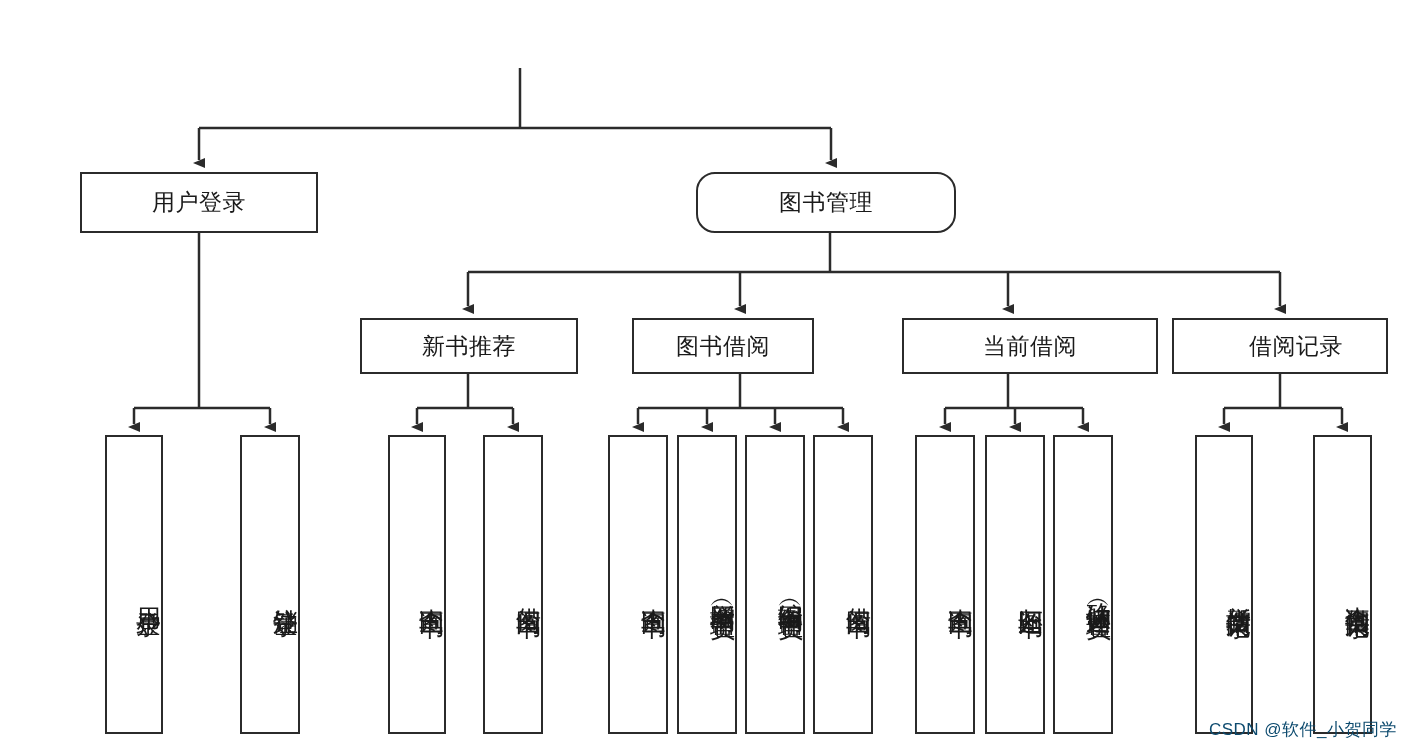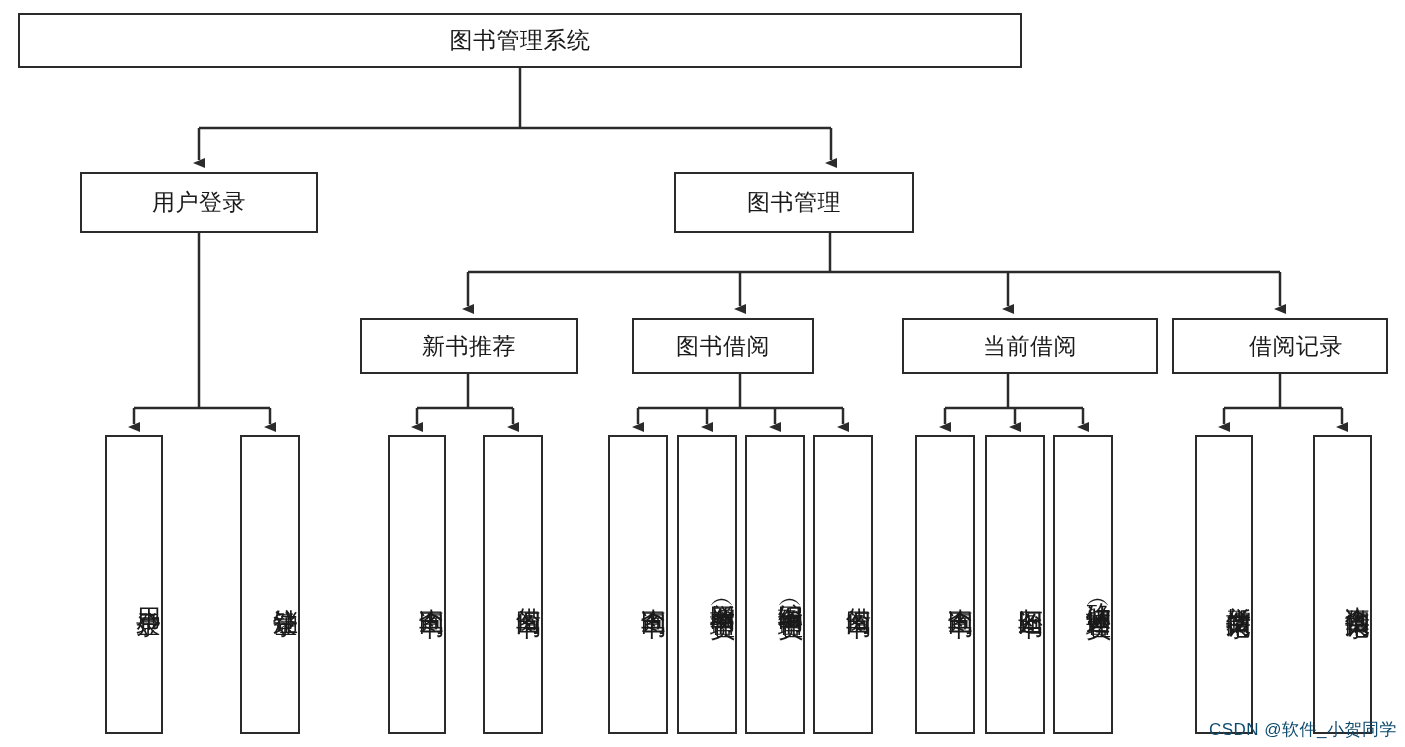--- a/index.html
+++ b/index.html
@@ -120,24 +120,23 @@
       <path d="M1015,408 L1015,424" marker-end="url(#arrow)"></path>
       <path d="M1083,408 L1083,424" marker-end="url(#arrow)"></path>
 
       <path d="M1280,374 L1280,408"></path>
       <path d="M1224,408 L1342,408"></path>
       <path d="M1224,408 L1224,424" marker-end="url(#arrow)"></path>
       <path d="M1342,408 L1342,424" marker-end="url(#arrow)"></path>
     </g>
   </svg>
 
-  <div class="node horiz node-root" id="n-root" style="left: 18px; top: 13px; width: 1004px; height: 55px;">图书管理系统</div>
 
   <div class="node horiz" id="n-l2-0" style="left: 80px; top: 172px; width: 238px; height: 61px;">用户登录</div>
-  <div class="node horiz" id="n-l2-1" style="left: 674px; top: 172px; width: 240px; height: 61px;">图书管理</div>
+  <div class="node horiz" id="n-l2-1" style="left: 696px; top: 172px; width: 260px; height: 61px; border-radius: 19px;">图书管理</div>
 
   <div class="node horiz" id="n-l3-0" style="left: 360px; top: 318px; width: 218px; height: 56px;">新书推荐</div>
   <div class="node horiz" id="n-l3-1" style="left: 632px; top: 318px; width: 182px; height: 56px;">图书借阅</div>
   <div class="node horiz" id="n-l3-2" style="left: 902px; top: 318px; width: 256px; height: 56px;">当前借阅</div>
   <div class="node horiz" id="n-l3-3" style="left: 1172px; top: 318px; width: 216px; height: 56px; padding-left: 32px;">借阅记录</div>
 
   <div class="node vert" id="n-lf-0" style="left: 105px; top: 435px; width: 58px; height: 299px;">
       <span style="font-size: 25px;">用户登录</span>
     </div>
   <div class="node vert" id="n-lf-1" style="left: 240px; top: 435px; width: 60px; height: 299px;">

